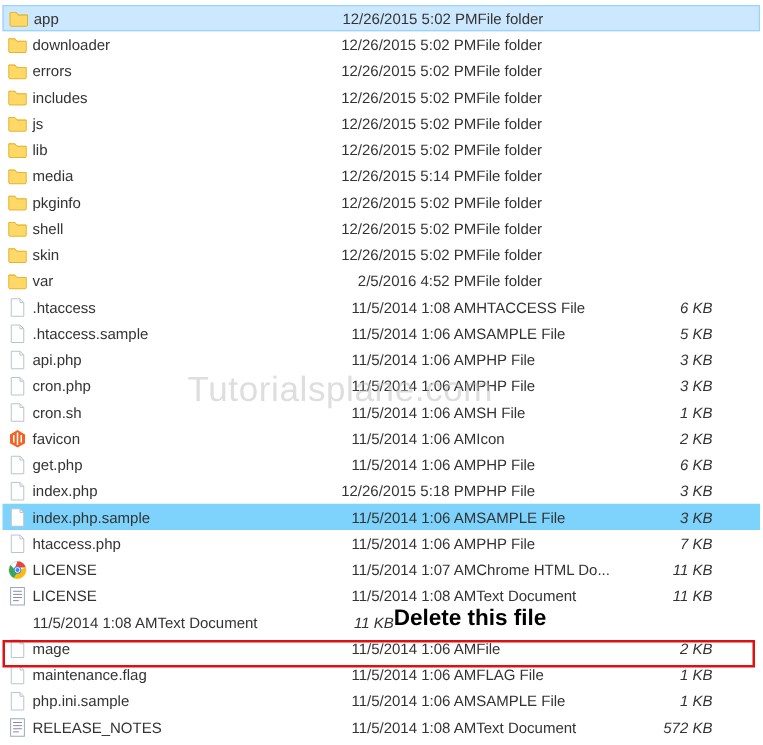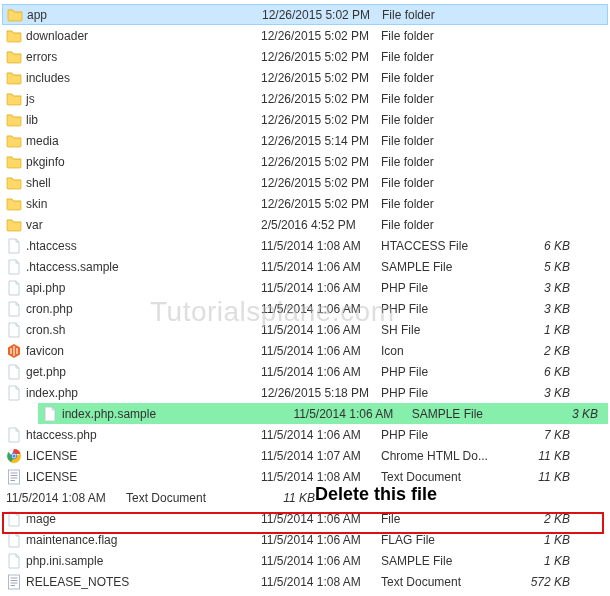--- a/index.html
+++ b/index.html
@@ -21,35 +21,35 @@
     align-items: center;
     height: 21px;
     padding: 0 4px;
     position: relative;
   }
   .row.selected-top {
     background: #cce8ff;
     border: 1px solid #99d1ff;
   }
   .row.highlighted {
-    background: #86efac;
-    margin-left: 36px;
+    background: #7dd3fc;
   }
   .col-name {
     width: 255px;
     display: flex;
     align-items: center;
     gap: 4px;
     overflow: hidden;
     white-space: nowrap;
     text-align: right;
   }
   .col-date {
     width: 120px;
     white-space: nowrap;
+    text-align: right;
   }
   .col-type {
     width: 125px;
     white-space: nowrap;
     overflow: hidden;
     text-overflow: ellipsis;
   }
   .col-size {
     width: 70px;
     text-align: right;

